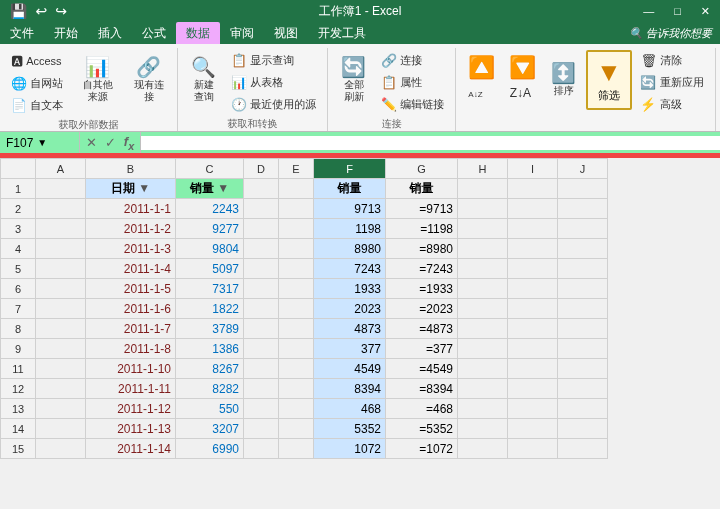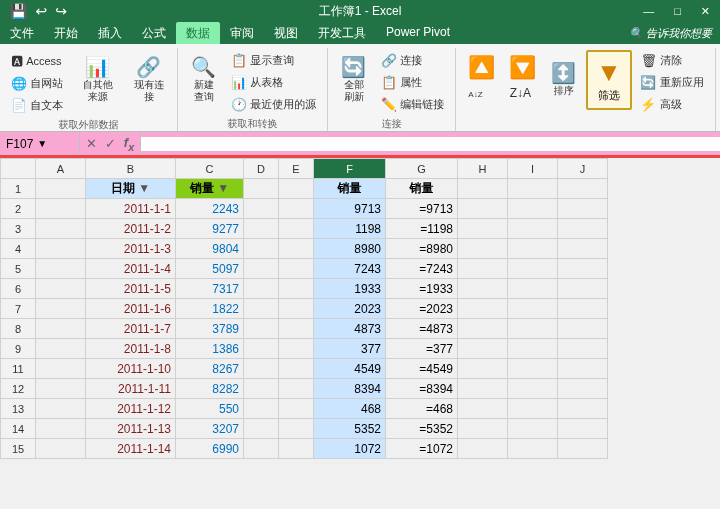--- a/index.html
+++ b/index.html
@@ -34,22 +34,22 @@
       font-size: 11px;
       color: #333;
       background: transparent;
       gap: 3px;
       white-space: nowrap;
     }
 
     
     .formula-bar {
       height: 26px;
-      background: #f9a8d4;
-      border-bottom: 3px solid #ef4444;
+      background: #86efac;
+      border-bottom: 5px solid #ef4444;
       display: flex;
       align-items: center;
     }
     .name-box {
       width: 80px;
       border-right: 1px solid #c0c0c0;
       padding: 0 6px;
       font-size: 12px;
       height: 100%;
       display: flex;
@@ -136,21 +136,21 @@
       height: 22px;
     }
     .tab-item {
       color: white;
       padding: 3px 10px;
       font-size: 12px;
       cursor: pointer;
       border-radius: 2px 2px 0 0;
     }
     .tab-item.active {
-      background: #86efac;
+      background: #f0abfc;
       color: #217346;
     }
 
     .top-bar {
       position: relative;
       background: #217346;
       height: 22px;
       display: flex;
       align-items: center;
     }
@@ -205,21 +205,20 @@
 
 <div class="tab-bar">
   <span class="tab-item">文件</span>
   <span class="tab-item">开始</span>
   <span class="tab-item">插入</span>
   <span class="tab-item">公式</span>
   <span class="tab-item active">数据</span>
   <span class="tab-item">审阅</span>
   <span class="tab-item">视图</span>
   <span class="tab-item">开发工具</span>
-  <span class="tab-item">Power Pivot</span>
   <span style="margin-left:auto; color:white; font-size:11px; padding:3px 8px; display:flex; align-items:center;font-style:italic;">🔍 告诉我你想要</span>
 </div>
 
 <div style="background:#f5f5f5; height:88px; border-bottom:1px solid #bbb; display:flex; align-items:stretch; padding:4px 4px 0 4px; gap:0;">
 
   <div style="display:flex; flex-direction:column; border-right:1px solid #d0d0d0; padding:0 6px 0 2px;">
     <div style="display:flex; gap:4px; flex:1; align-items:flex-start; padding-top:2px;">
 
       <div style="display:flex; flex-direction:column; gap:1px; justify-content:center;">
         <div class="ribbon-btn-small">
@@ -383,21 +382,21 @@
         <th class="col-header">I</th>
         <th class="col-header">J</th>
       </tr>
     </thead>
     <tbody id="sheet-body">
 
       <tr>
         <td class="row-header">1</td>
         <td></td>
         <td style="background:#cce5ff; text-align:center; font-weight:bold;">日期 <span style="color:#555;">▼</span></td>
-        <td style="background:#84cc16; text-align:center; font-weight:bold;">销量 <span style="color:#555;">▼</span></td>
+        <td style="background:#86efac; text-align:center; font-weight:bold;">销量 <span style="color:#555;">▼</span></td>
         <td></td>
         <td></td>
         <td style="background:#cce5ff; text-align:center; font-weight:bold;">销量</td>
         <td style="text-align:center; font-weight:bold;">销量</td>
         <td></td>
         <td></td>
         <td></td>
       </tr>
 
       <tr>

